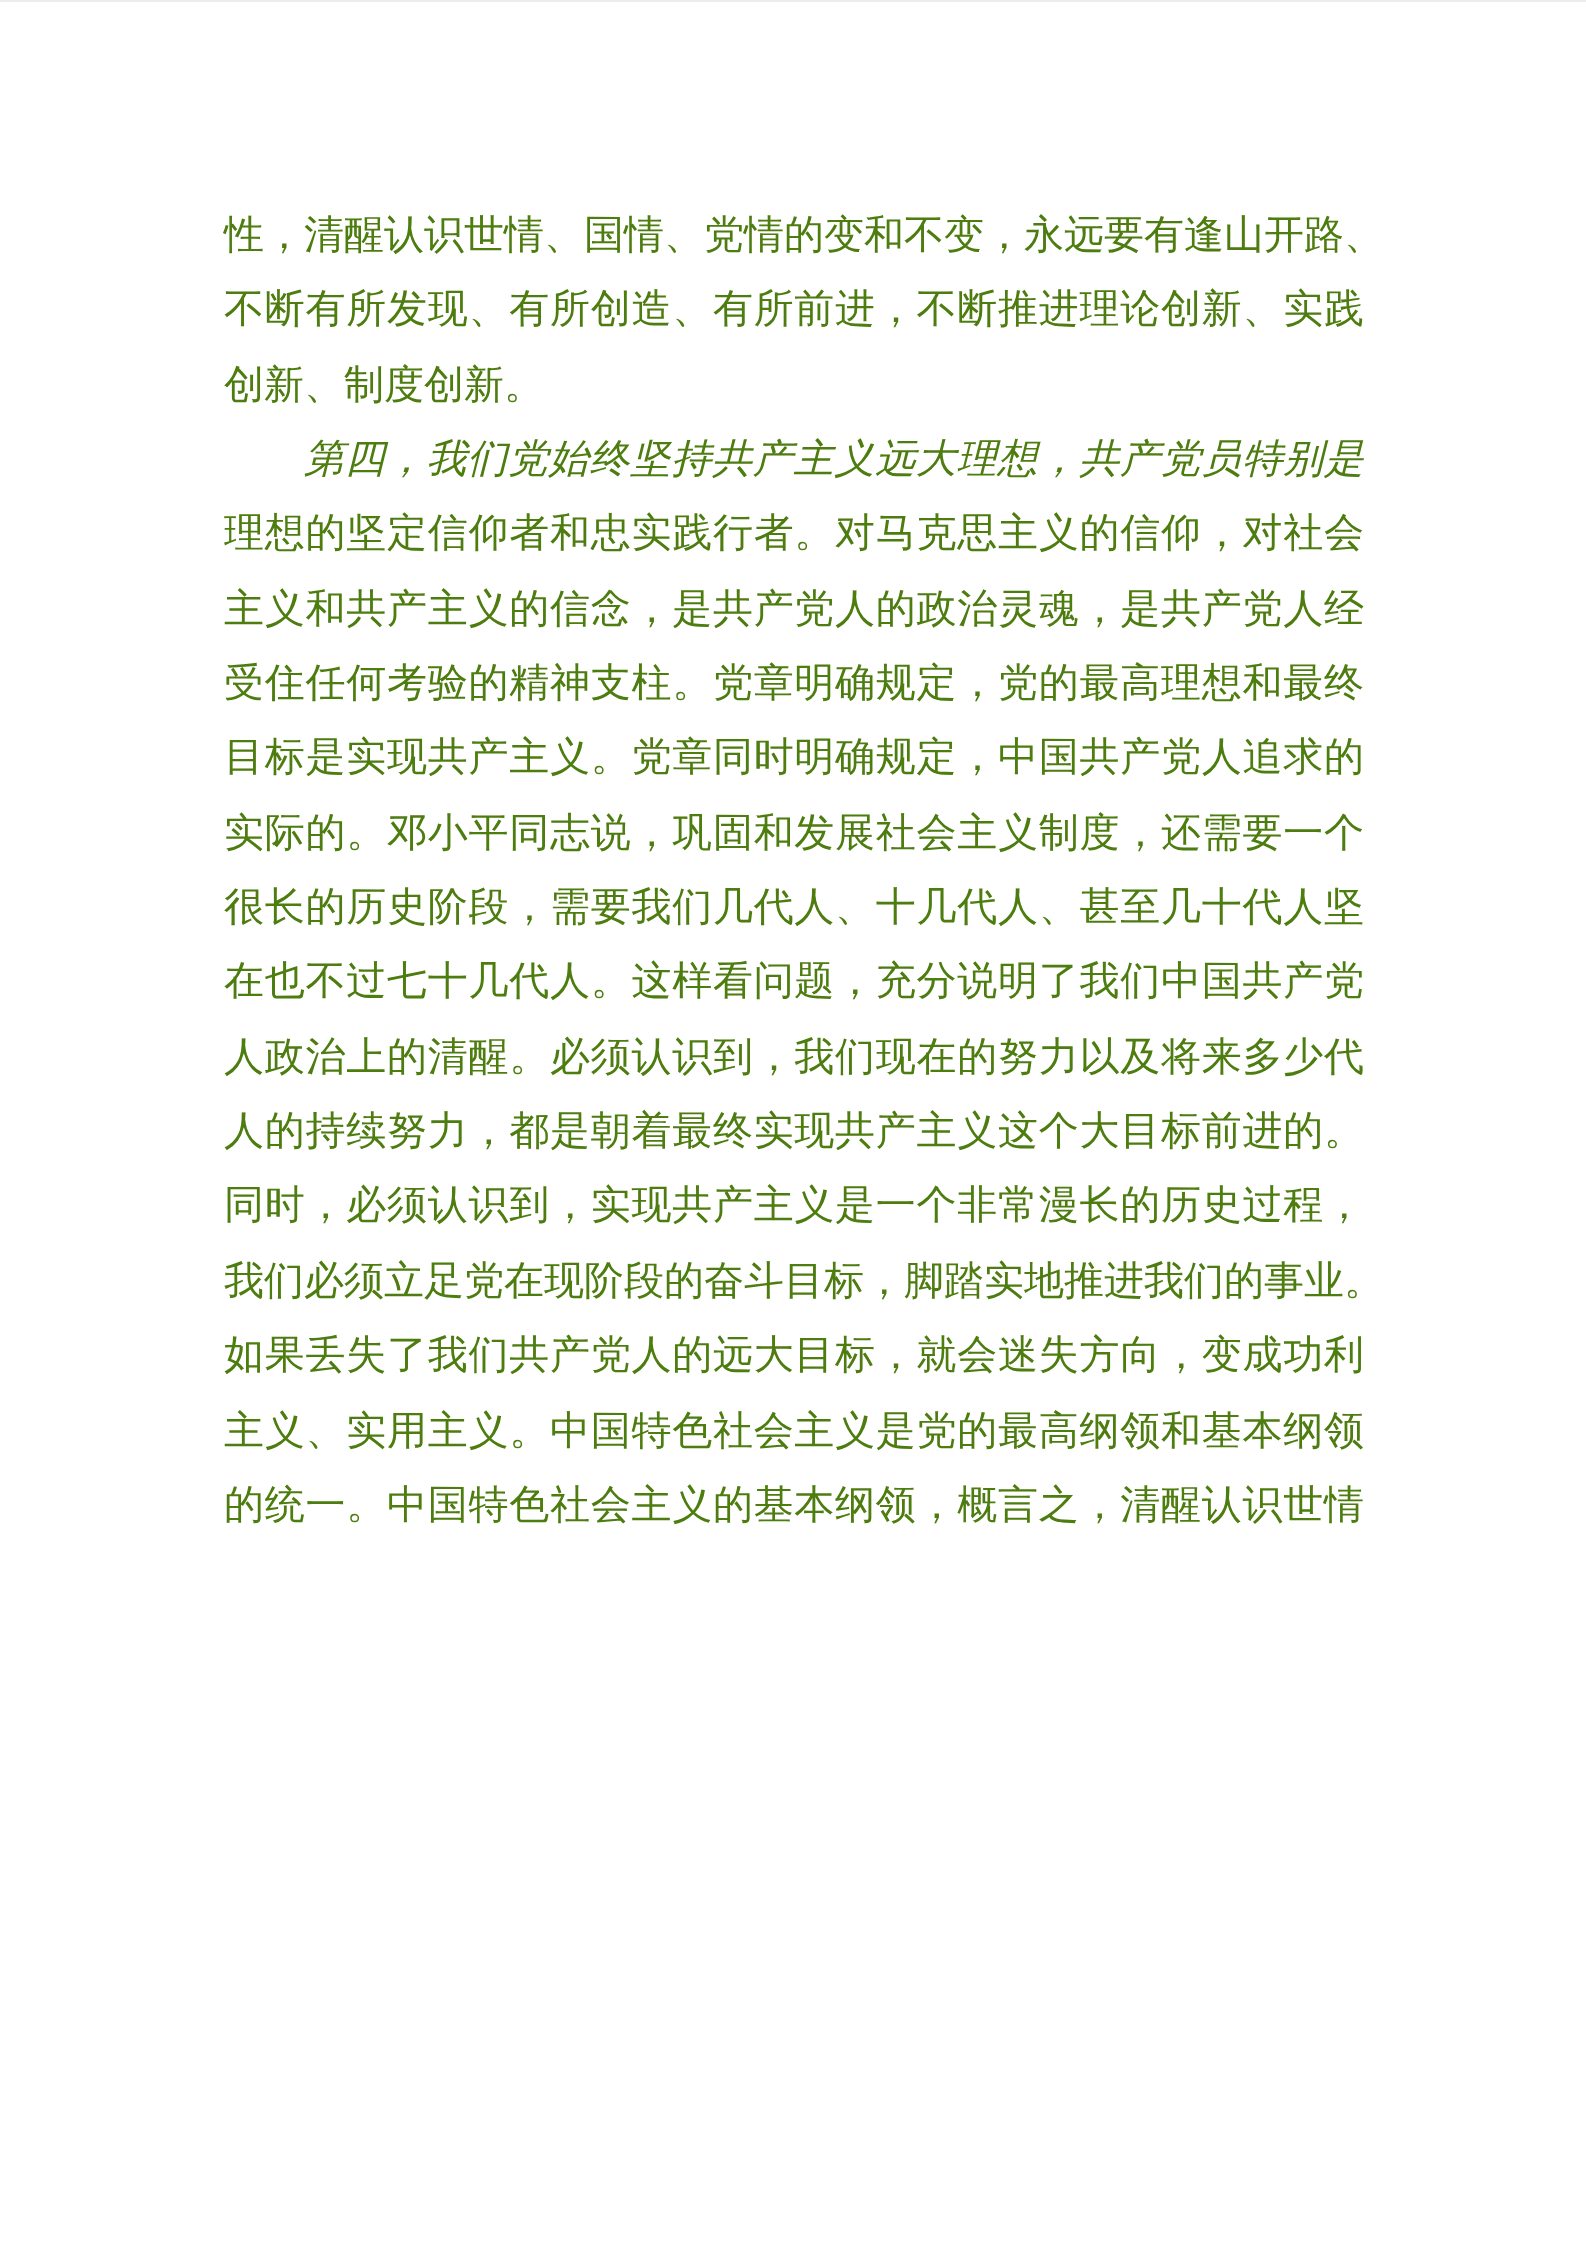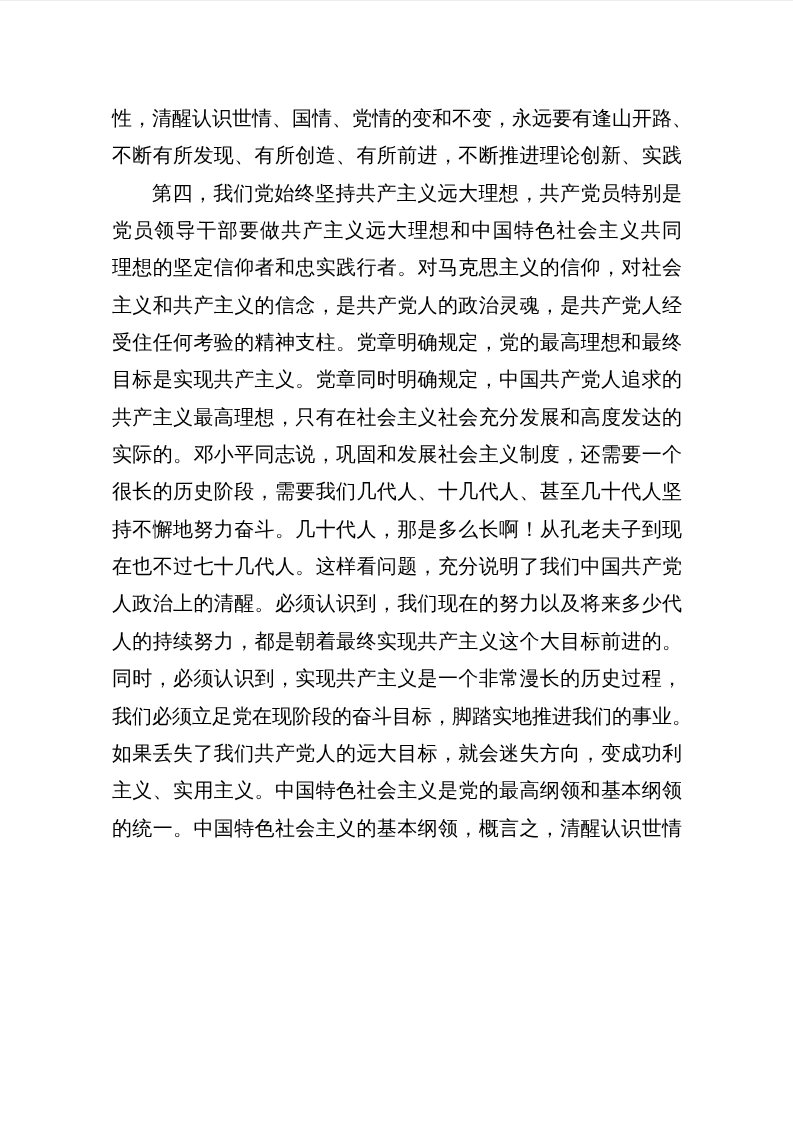--- a/index.html
+++ b/index.html
@@ -14,64 +14,63 @@
     background: #ffffff;
     border-top: 1px solid #ededed;
     box-sizing: border-box;
     overflow: hidden;
   }
   .text-block {
     position: absolute;
     left: 112px;
     top: 99px;
     width: 570px;
-    color: #000000;
+    color: #4d7c0f;
     font-family: "Liberation Serif", "DejaVu Serif", serif;
     font-size: 20px;
   }
   .paragraph {
     margin: 0;
     padding: 0;
   }
   .line {
     height: 37.35px;
     line-height: 37.35px;
     white-space: nowrap;
     text-align: justify;
     text-align-last: justify;
   }
   .line.short {
     text-align-last: left;
   }
   .line.indent {
     text-indent: 2em;
+    font-style: italic;
   }
 </style>
 </head>
 <body>
 
 <div class="page">
   <div class="text-block">
 
     <div class="paragraph">
       <div class="line">性，清醒认识世情、国情、党情的变和不变，永远要有逢山开路、</div>
       <div class="line">不断有所发现、有所创造、有所前进，不断推进理论创新、实践</div>
+      <div class="line short">创新、制度创新。</div>
     </div>
 
     <div class="paragraph">
       <div class="line indent">第四，我们党始终坚持共产主义远大理想，共产党员特别是</div>
-      <div class="line">党员领导干部要做共产主义远大理想和中国特色社会主义共同</div>
       <div class="line">理想的坚定信仰者和忠实践行者。对马克思主义的信仰，对社会</div>
       <div class="line">主义和共产主义的信念，是共产党人的政治灵魂，是共产党人经</div>
       <div class="line">受住任何考验的精神支柱。党章明确规定，党的最高理想和最终</div>
       <div class="line">目标是实现共产主义。党章同时明确规定，中国共产党人追求的</div>
-      <div class="line">共产主义最高理想，只有在社会主义社会充分发展和高度发达的</div>
       <div class="line">实际的。邓小平同志说，巩固和发展社会主义制度，还需要一个</div>
       <div class="line">很长的历史阶段，需要我们几代人、十几代人、甚至几十代人坚</div>
-      <div class="line">持不懈地努力奋斗。几十代人，那是多么长啊！从孔老夫子到现</div>
       <div class="line">在也不过七十几代人。这样看问题，充分说明了我们中国共产党</div>
       <div class="line">人政治上的清醒。必须认识到，我们现在的努力以及将来多少代</div>
       <div class="line">人的持续努力，都是朝着最终实现共产主义这个大目标前进的。</div>
       <div class="line">同时，必须认识到，实现共产主义是一个非常漫长的历史过程，</div>
       <div class="line">我们必须立足党在现阶段的奋斗目标，脚踏实地推进我们的事业。</div>
       <div class="line">如果丢失了我们共产党人的远大目标，就会迷失方向，变成功利</div>
       <div class="line">主义、实用主义。中国特色社会主义是党的最高纲领和基本纲领</div>
       <div class="line">的统一。中国特色社会主义的基本纲领，概言之，清醒认识世情</div>
     </div>
 

